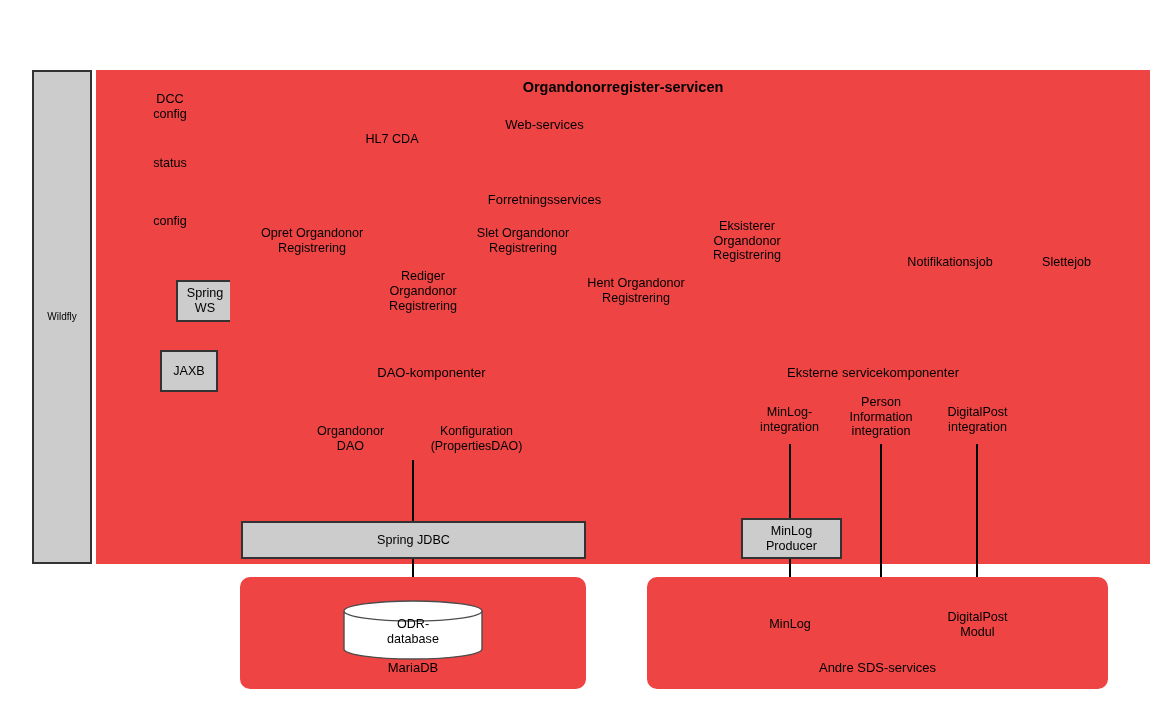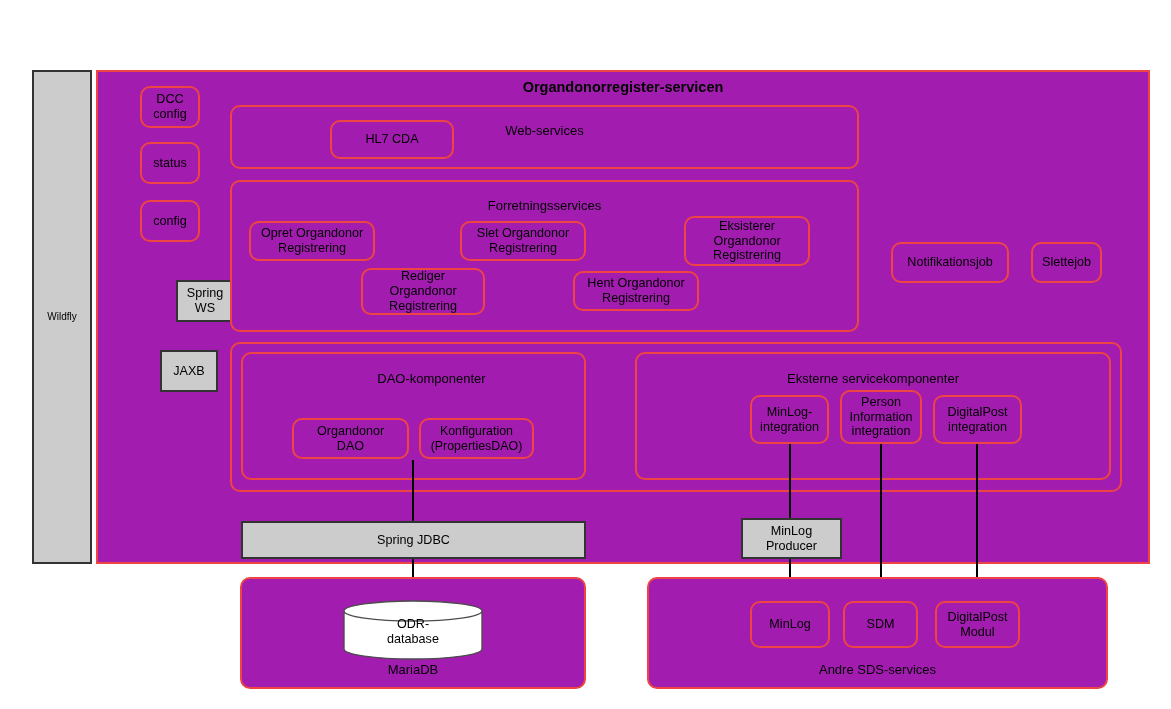--- a/index.html
+++ b/index.html
@@ -16,22 +16,22 @@
     width: 1171px;
     height: 709px;
     background: #ffffff;
     overflow: hidden;
   }
 
   
   .abs { position: absolute; box-sizing: border-box; }
 
   .rect {
-    border: 2px solid #ef4444;
-    background: #a21caf;
+    border: 4px solid #ef4444;
+    background: #ef4444;
   }
   .rounded {
     border-radius: 10px;
   }
   .gray {
     background: #cccccc;
     border: 2px solid #333333;
   }
 
   .centerbox {
@@ -43,21 +43,20 @@
   }
 
   .grouplabel {
     position: absolute;
     left: 0;
     right: 0;
     text-align: center;
     font-size: 13px;
     line-height: 1.2;
     color: #000000;
-    margin-top: 8px;
   }
 
   .title {
     font-size: 14.5px;
     font-weight: bold;
     text-align: center;
   }
 
   .node {
     font-size: 12.6px;
@@ -234,22 +233,19 @@
   </div>
 
   <div class="abs rect rounded" style="left:647px; top:577px; width:461px; height:112px;">
     <div class="grouplabel" style="bottom:9px;">Andre SDS-services</div>
   </div>
 
   <div class="abs rect rounded centerbox node" style="left:750px; top:601px; width:80px; height:47px;">
     <span style="white-space:pre-line;">MinLog</span>
   </div>
 
-  <div class="abs rect rounded centerbox node" style="left:843px; top:601px; width:75px; height:47px;">
-    <span style="white-space:pre-line;">SDM</span>
-  </div>
 
   <div class="abs rect rounded centerbox node" style="left:935px; top:601px; width:85px; height:47px;">
     <span style="white-space:pre-line;">DigitalPost
 Modul</span>
   </div>
 
 </div>
 
 </body></html>

